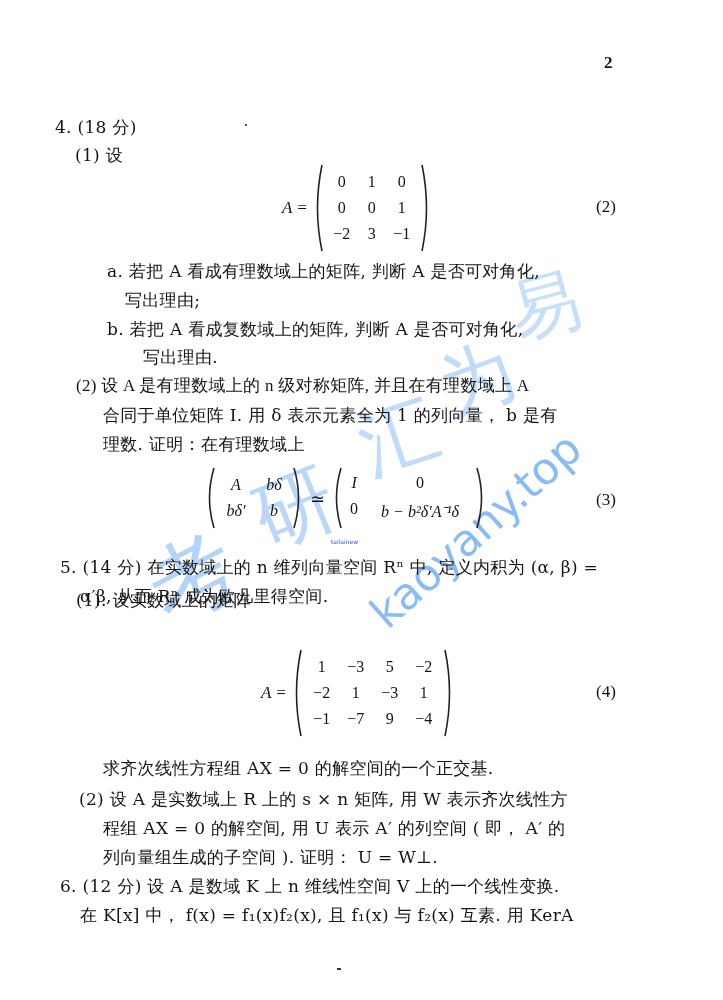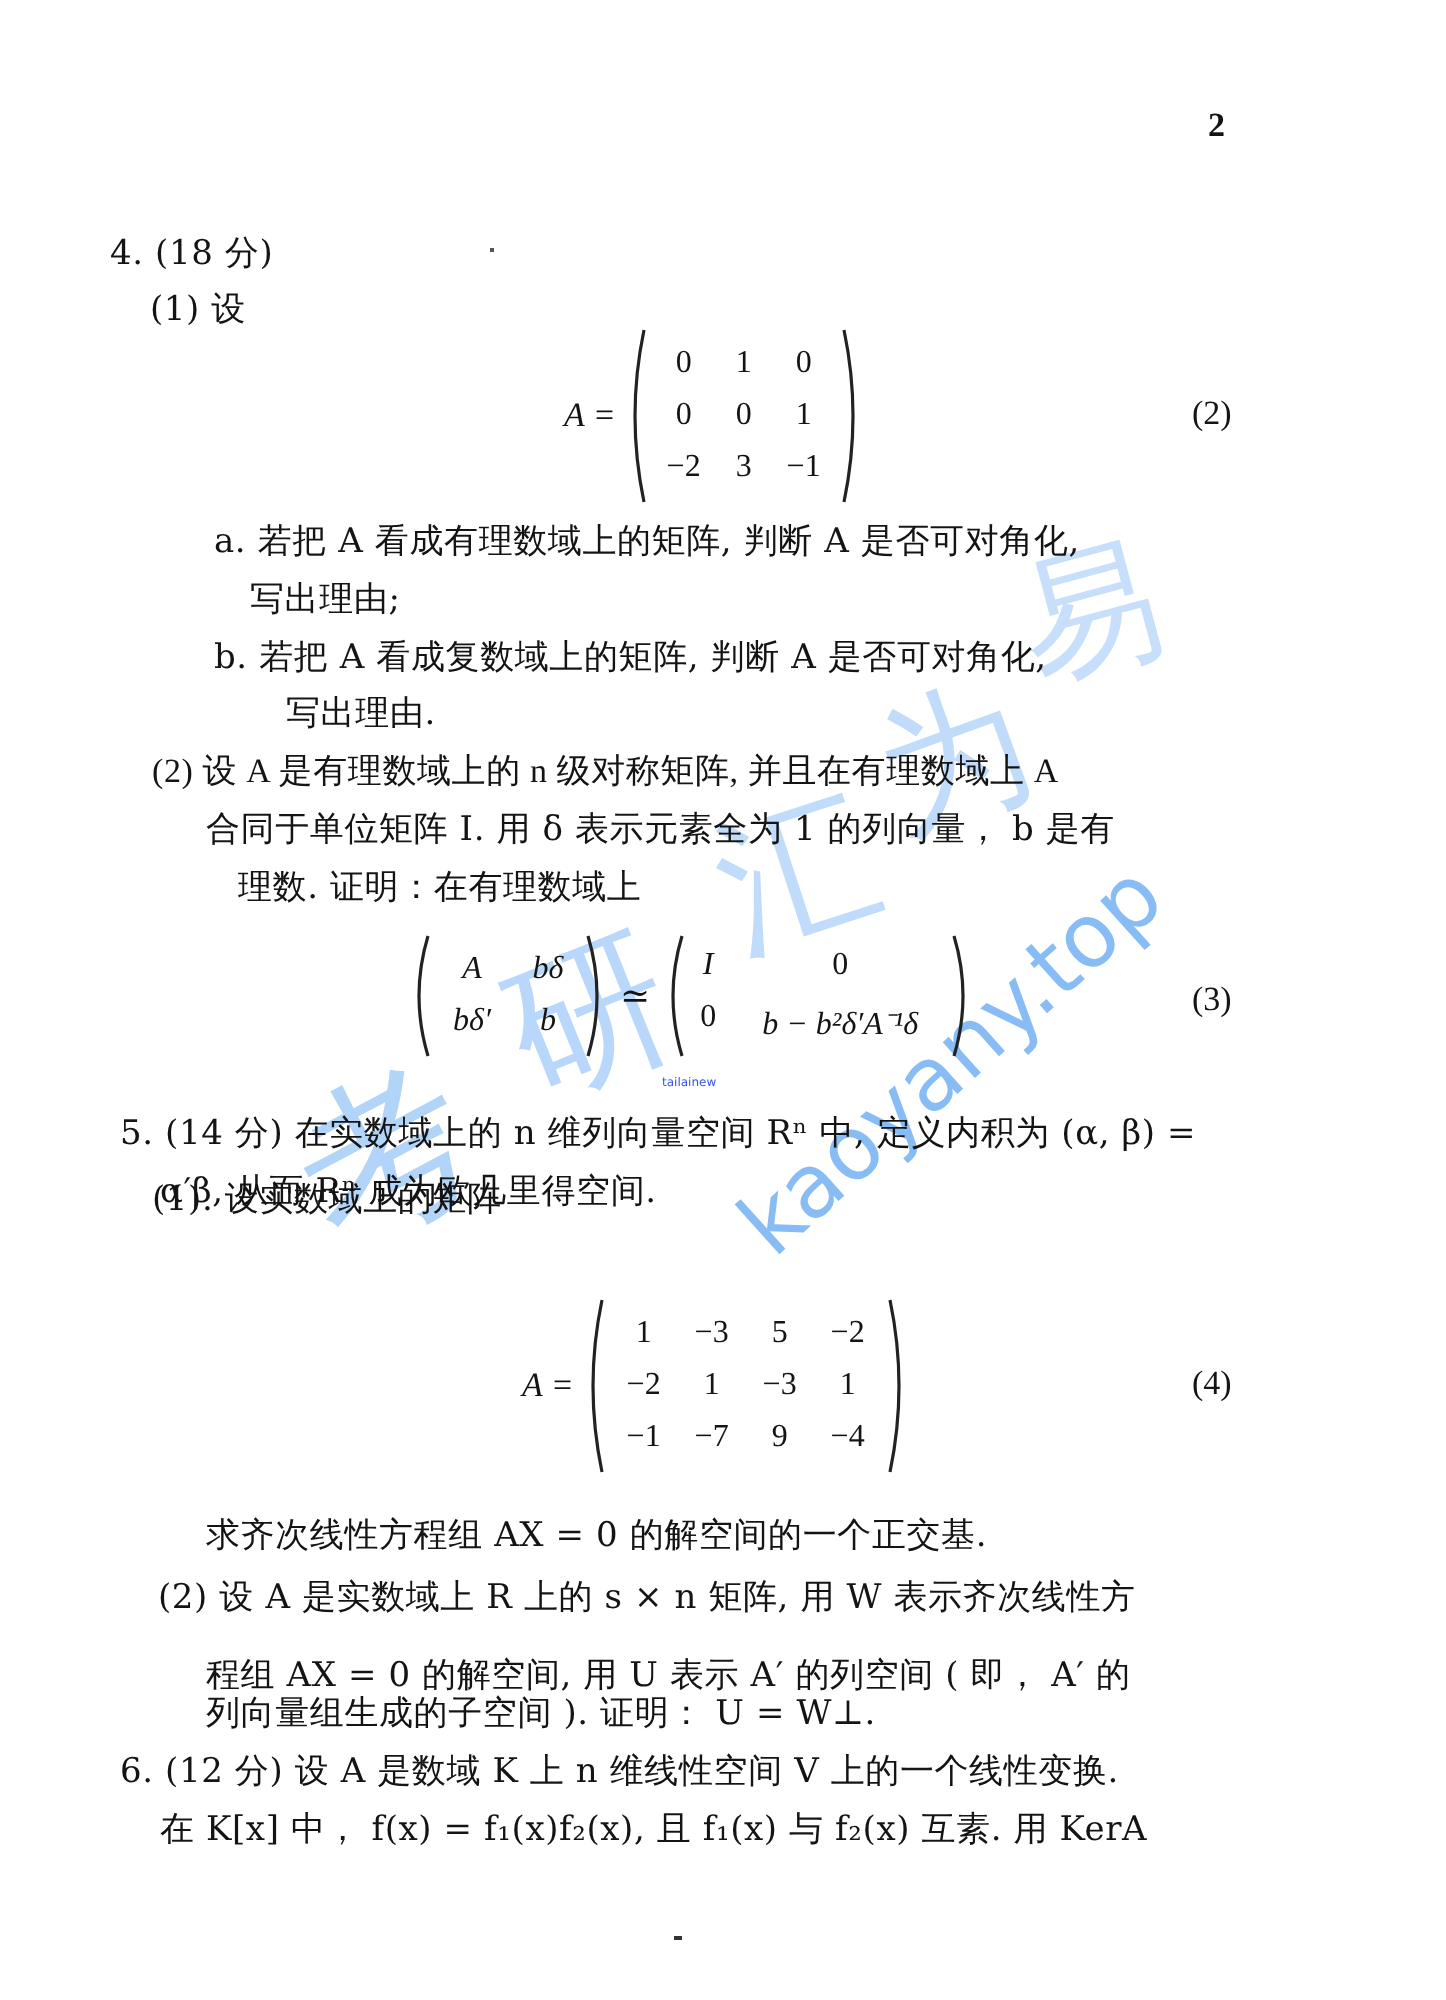--- a/index.html
+++ b/index.html
@@ -67,21 +67,21 @@
   </div>
   <div class="abs eqlabel" style="left:596px;top:197px;">(2)</div>
 
   <div class="abs txt" style="left:107px;top:261px;">a. 若把 A 看成有理数域上的矩阵, 判断 A 是否可对角化,</div>
   <div class="abs txt" style="left:125px;top:290px;">写出理由;</div>
   <div class="abs txt" style="left:107px;top:319px;">b. 若把 A 看成复数域上的矩阵, 判断 A 是否可对角化,</div>
   <div class="abs txt" style="left:143px;top:347px;">写出理由.</div>
 
   <div class="abs txt" style="left:76px;top:376px;font-family:Liberation Serif, serif;">(2) 设 A 是有理数域上的 n 级对称矩阵, 并且在有理数域上 A</div>
   <div class="abs txt" style="left:103px;top:405px;">合同于单位矩阵 I. 用 δ 表示元素全为 1 的列向量， b 是有</div>
-  <div class="abs txt" style="left:103px;top:434px;margin-left:16px;">理数. 证明：在有理数域上</div>
+  <div class="abs txt" style="left:103px;top:434px;">理数. 证明：在有理数域上</div>
 
   <div class="mat" style="left:204px;top:465px;height:66px;">
     <span class="paren">
       <svg width="12" height="64" viewBox="0 0 12 64">
           <path d="M10 2 Q1 32 10 62" stroke="#222" stroke-width="1.6" fill="none"></path>
         </svg>
     </span>
     <div class="grid m" style="grid-template-columns:40px 36px;row-gap:8px;font-style:italic;">
       <span>A</span>
       <span>bδ</span>
@@ -142,21 +142,21 @@
     <span class="paren">
       <svg width="12" height="90" viewBox="0 0 12 90">
           <path d="M2 2 Q11 45 2 88" stroke="#222" stroke-width="1.6" fill="none"></path>
         </svg>
     </span>
   </div>
   <div class="abs eqlabel" style="left:596px;top:682px;">(4)</div>
 
   <div class="abs txt" style="left:103px;top:758px;">求齐次线性方程组 AX = 0 的解空间的一个正交基.</div>
   <div class="abs txt" style="left:79px;top:789px;">(2) 设 A 是实数域上 R 上的 s × n 矩阵, 用 W 表示齐次线性方</div>
-  <div class="abs txt" style="left:103px;top:818px;margin-top:10px;">程组 AX = 0 的解空间, 用 U 表示 A′ 的列空间 ( 即， A′ 的</div>
+  <div class="abs txt" style="left:103px;top:818px;">程组 AX = 0 的解空间, 用 U 表示 A′ 的列空间 ( 即， A′ 的</div>
   <div class="abs txt" style="left:103px;top:847px;">列向量组生成的子空间 ). 证明： U = W⊥.</div>
 
   <div class="abs txt" style="left:60px;top:876px;">6. (12 分) 设 A 是数域 K 上 n 维线性空间 V 上的一个线性变换.</div>
   <div class="abs txt" style="left:80px;top:905px;">在 K[x] 中， f(x) = f₁(x)f₂(x), 且 f₁(x) 与 f₂(x) 互素. 用 KerA</div>
 
   <div class="abs" style="left:337px;top:968px;width:4px;height:2px;background:#333;"></div>
   <div class="abs" style="left:245px;top:124px;width:2px;height:2px;background:#555;"></div>
 </div>
 
 </body></html>

